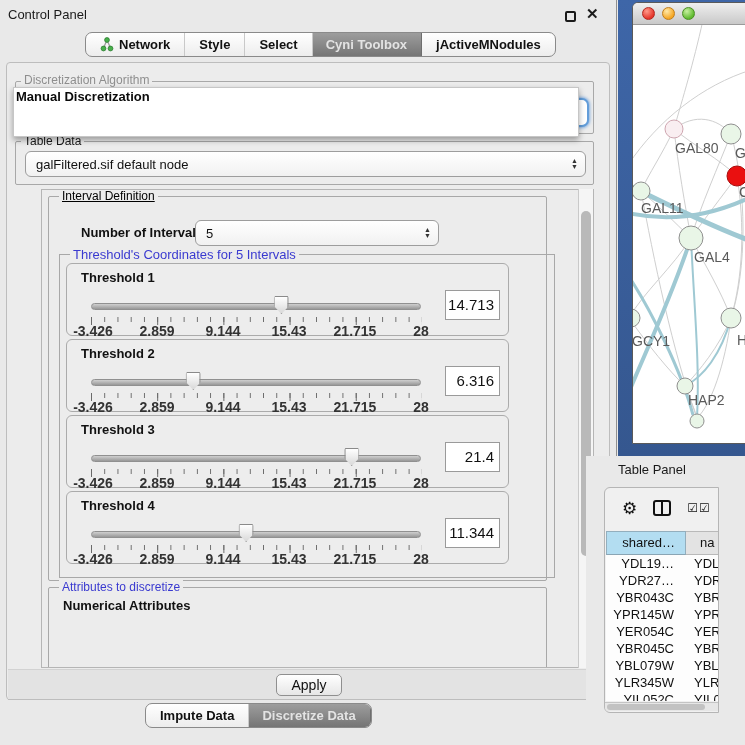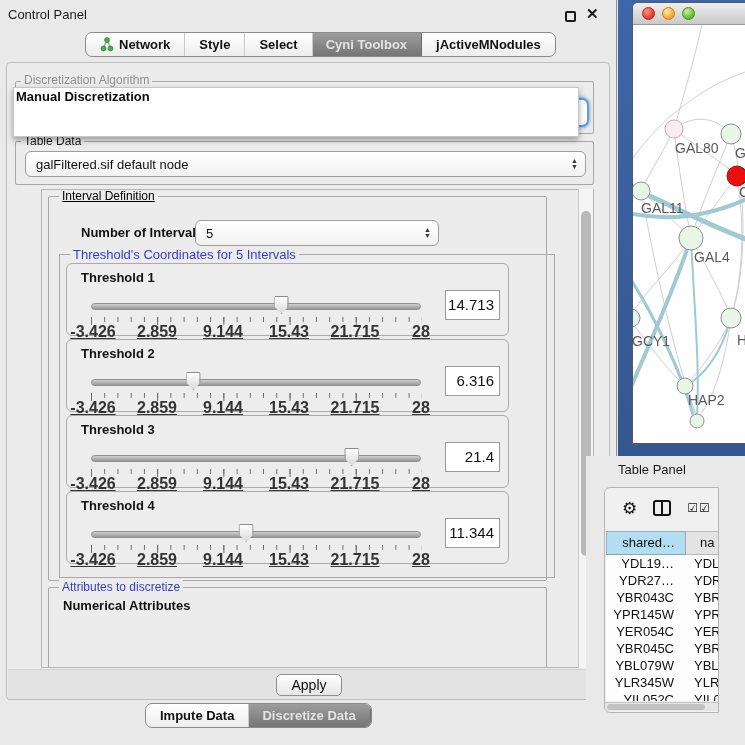--- a/index.html
+++ b/index.html
@@ -57,21 +57,21 @@
   #threshold-title { position:absolute; left:10px; top:-8px; font-size:13px; color:#3a3ad0; background:#ececec; padding:0 3px; white-space:nowrap; }
 
   .tpanel { position:absolute; left:6px; width:443px; height:73px; background:#ededed; border:1px solid #ababab; border-radius:6px; }
   .tpanel .tlabel { position:absolute; left:14px; top:6px; font-size:13px; font-weight:bold; color:#111; }
   .trackzone { position:absolute; left:24px; top:31px; width:330px; height:19px; }
   .track { position:absolute; left:0; top:8px; width:100%; height:7px; border:1px solid #909090; border-radius:4px; background:linear-gradient(#cfcfcf,#989898); }
   .thumb-sl { position:absolute; top:1px; width:15px; height:18px; transform:translateX(-50%); background:linear-gradient(#ffffff,#d9d9d9); border:1px solid #8a8a8a; clip-path:polygon(8% 0,92% 0,100% 10%,100% 55%,50% 100%,0 55%,0 10%); }
   .ticks { position:absolute; left:24px; top:53px; width:331px; height:8px;
      background-image:linear-gradient(90deg,#6a6a6a 0 1px,transparent 1px),linear-gradient(90deg,#6a6a6a 0 1px,transparent 1px);
      background-size:13.24px 5px,66.2px 8px; background-repeat:repeat-x; }
-  .tl { position:absolute; top:59px; transform:translateX(-50%); font-size:16px; font-weight:bold; color:#333;text-decoration:underline; }
+  .tl { position:absolute; top:59px; transform:translateX(-50%); font-size:14px; font-weight:bold; color:#333; }
   .tl.t0{left:26px;} .tl.t1{left:90px;} .tl.t2{left:156px;} .tl.t3{left:222px;} .tl.t4{left:288px;} .tl.t5{left:354px;}
   .vbox { position:absolute; right:8px; top:26px; width:55px; height:30px; background:#fff; border:1px solid #9a9a9a; font-size:15px; color:#111; text-align:right; line-height:28px; padding-right:5px; }
 
   #attr-group { left:6px; top:397px; width:499px; height:110px; }
   #attr-label { left:10px; top:-8px; color:#3a3ad0; }
   #num-attr { position:absolute; left:14px; top:10px; font-size:13px; font-weight:bold; color:#111; }
   #attr-list { position:absolute; left:20px; top:30px; width:384px; height:47px; background:#fff; border:1px solid #bdbdbd; overflow:hidden; }
   #attr-list .item { display:block; font-size:13px; color:#1a1a1a; line-height:17px; padding-left:6px; white-space:nowrap; }
   #attr-scrollbar { position:absolute; right:0; top:0; width:13px; height:100%; background:#efefef; border-left:1px solid #ccc; }
   #attr-scrollbar .thumb { position:absolute; left:2px; top:2px; width:9px; height:41px; background:#b5b5b5; border-radius:5px; }

